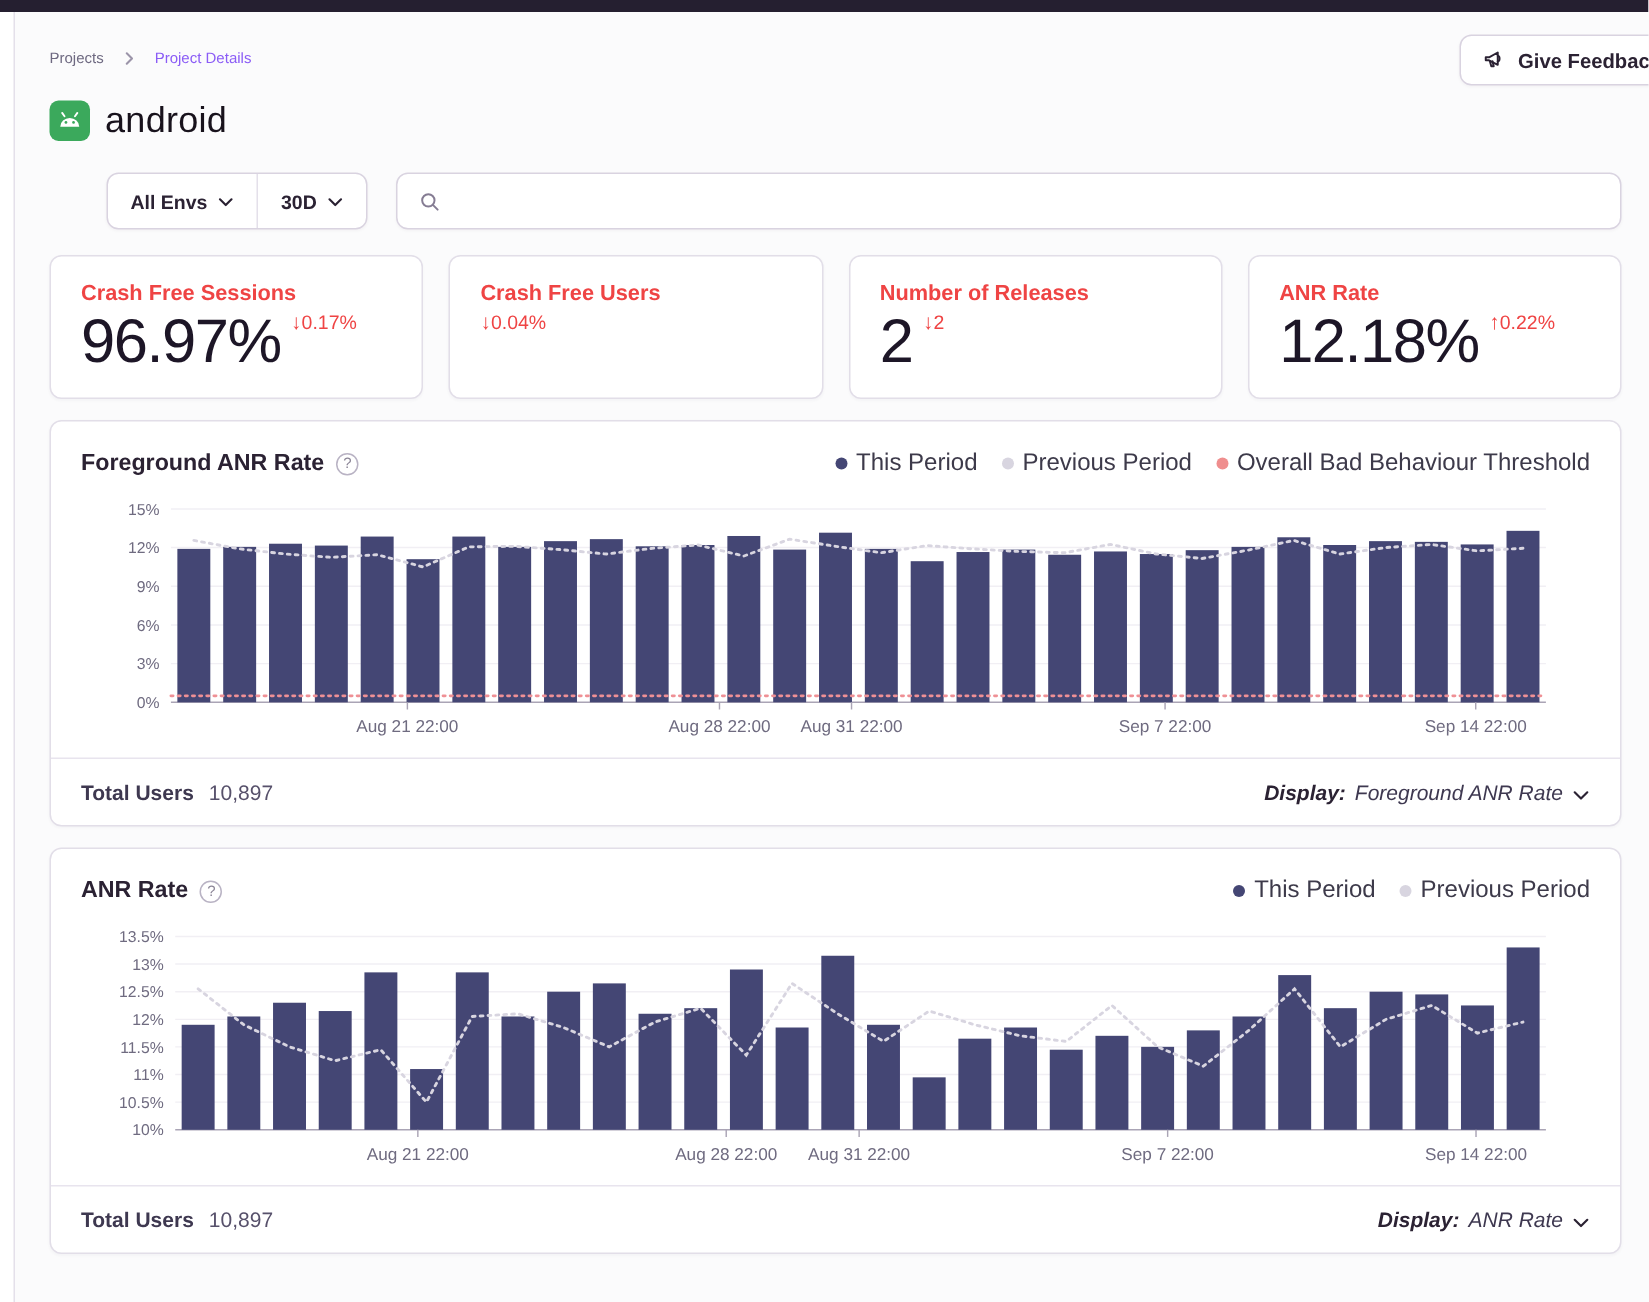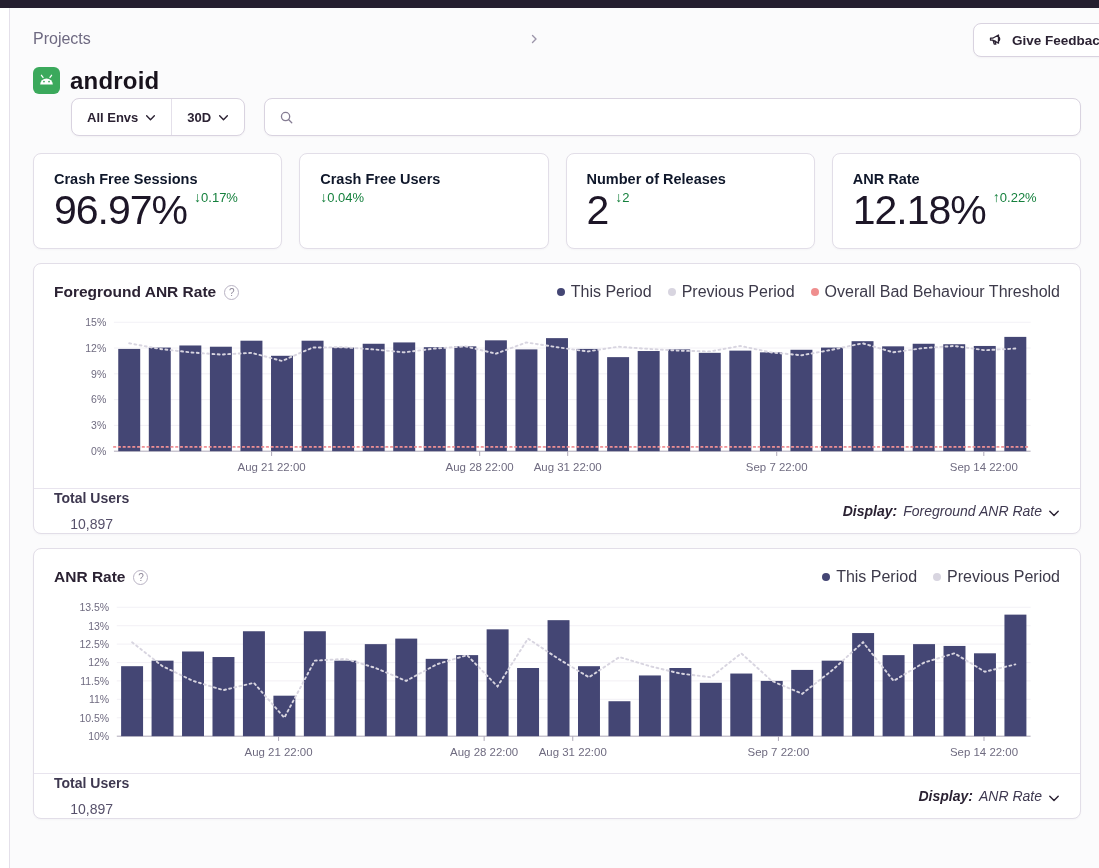--- a/index.html
+++ b/index.html
@@ -6,86 +6,86 @@
   html,body { width:1099px; height:868px; overflow:hidden; }
   body {
     font-family:"Liberation Sans", sans-serif;
     background:#fbfbfc; color:#2b2233; position:relative;
   }
   .topbar { position:absolute; top:0; left:0; width:1099px; height:8px; background:#251f30; }
   .left-rail { position:absolute; top:8px; left:0; width:10px; height:860px; background:#fff; border-right:1px solid #e4e0ea; }
   .content { position:absolute; top:8px; left:11px; width:1088px; height:860px; padding:22px 18px 0 22px; }
 
   
-  .breadcrumb { display:flex; align-items:center; gap:12px; font-size:16px; height:18px;justify-content:space-between; }
+  .breadcrumb { display:flex; align-items:center; gap:12px; font-size:10px; height:18px; }
   .crumb-muted { color:#6e6981; cursor:pointer; }
   .crumb-sep { color:#9b94a9; display:flex; align-items:center; }
   .crumb-current { color:#8b5cf6; }
 
   
   .feedback-btn {
     position:absolute; top:15px; left:962px; width:170px; height:34px;
     background:#fff; border:1px solid #d9d3e0; border-radius:8px;
     display:flex; align-items:center; gap:8px; padding:0 14px;
     font-weight:bold; font-size:13.5px; color:#2b2233; cursor:pointer;
     box-shadow:0 1px 2px rgba(40,30,60,.04);
   }
 
   
   .title-row { display:flex; align-items:center; gap:10px; margin-top:15px; height:35px; }
   .proj-icon { width:27px; height:27px; border-radius:6px; background:#3ba95c; display:flex; align-items:center; justify-content:center; }
-  .page-title { font-size:24px; font-weight:bold; color:#18121c; letter-spacing:.2px; }
-
-  
-  .filter-row { display:flex; gap:19px; height:38px;padding-left:38px; }
+  .page-title { font-size:24px; font-weight:normal; color:#18121c; letter-spacing:.2px; }
+
+  
+  .filter-row { display:flex; gap:19px; margin-top:17px; height:38px;padding-left:38px; }
   .pill-group {
     display:flex; align-items:stretch; background:#fff; border:1px solid #d9d3e0;
     border-radius:8px; overflow:hidden; box-shadow:0 1px 2px rgba(40,30,60,.04);
   }
   .pill-item { display:flex; align-items:center; gap:7px; padding:0 15px; font-size:13px; font-weight:bold; color:#2b2233; cursor:pointer; }
   .pill-div { width:1px; background:#e4e0ea; margin:0; }
   .search-box {
     flex:1; display:flex; align-items:center; gap:9px; background:#fff;
     border:1px solid #d9d3e0; border-radius:8px; padding:0 14px;
     box-shadow:0 1px 2px rgba(40,30,60,.04);
   }
   .search-box input { border:none; outline:none; flex:1; font-size:14px; color:#2b2233; font-family:"Liberation Sans",sans-serif; background:transparent; }
   .search-box input::placeholder { color:#93889e; }
 
   
   .stats-row { display:grid; grid-template-columns:repeat(4,1fr); gap:17px; margin-top:17px; }
   .stat-card {
     background:#fff; border:1px solid #e2dee8; border-radius:8px; height:96px;
     padding:17px 20px 0; box-shadow:0 1px 2px rgba(40,30,60,.03);
   }
-  .stat-label { font-size:14.5px; font-weight:bold; color:#0f172a; }
+  .stat-label { font-size:14.5px; font-weight:bold; color:#ef4444; }
   .stat-value-row { display:flex; align-items:flex-start; gap:7px; margin-top:2px; }
   .stat-value { font-size:41px; font-weight:400; color:#1d1627; letter-spacing:-1px; line-height:1.05; }
-  .stat-delta { font-size:13px; color:#15803d; padding-bottom:7px; white-space:nowrap; }
+  .stat-delta { font-size:13px; color:#ef4444; padding-bottom:7px; white-space:nowrap; }
   .stat-delta .arrow { font-size:14px; }
 
   
   .panel {
     background:#fff; border:1px solid #e2dee8; border-radius:8px; margin-top:14px;
     height:271px; display:flex; flex-direction:column; overflow:hidden;
     box-shadow:0 1px 2px rgba(40,30,60,.03);
   }
   .panel-header { height:44px; display:flex; align-items:center; justify-content:space-between; padding:14px 20px 0; }
   .panel-title-wrap { display:flex; align-items:center; gap:8px; }
   .panel-title { font-size:15.5px; font-weight:bold; color:#2b2233; }
   .help-icon { width:15px; height:15px; border:1px solid #b9b3c4; border-radius:50%; color:#8d8798; font-size:10px; display:flex; align-items:center; justify-content:center; cursor:pointer; }
   .legend { display:flex; align-items:center; gap:16px; }
   .legend-item { display:flex; align-items:center; gap:6px; font-size:16px; color:#3d3a4a; cursor:pointer; }
   .legend-dot { width:8px; height:8px; border-radius:50%; }
   .plot-svg { display:block; width:1046px; height:190px; }
   .panel-footer {
     height:47px; border-top:1px solid #e8e4ee; display:flex; align-items:center;
     justify-content:space-between; padding:0 20px; font-size:14px;
   }
-  .footer-left { display:flex; align-items:center; gap:10px;flex-direction:column; }
+  .footer-left { display:flex; align-items:center; gap:10px; }
   .footer-total-label { font-weight:bold; color:#3e3850; }
   .footer-total-value { color:#57516b; }
   .footer-right { display:flex; align-items:flex-end; gap:6px; cursor:pointer;font-style:italic; }
   .footer-display-label { font-weight:bold; color:#2b2233; }
   .footer-display-value { color:#3e3850; }
   .chev { display:inline-flex; }
 </style>
 </head>
 <body>
 

